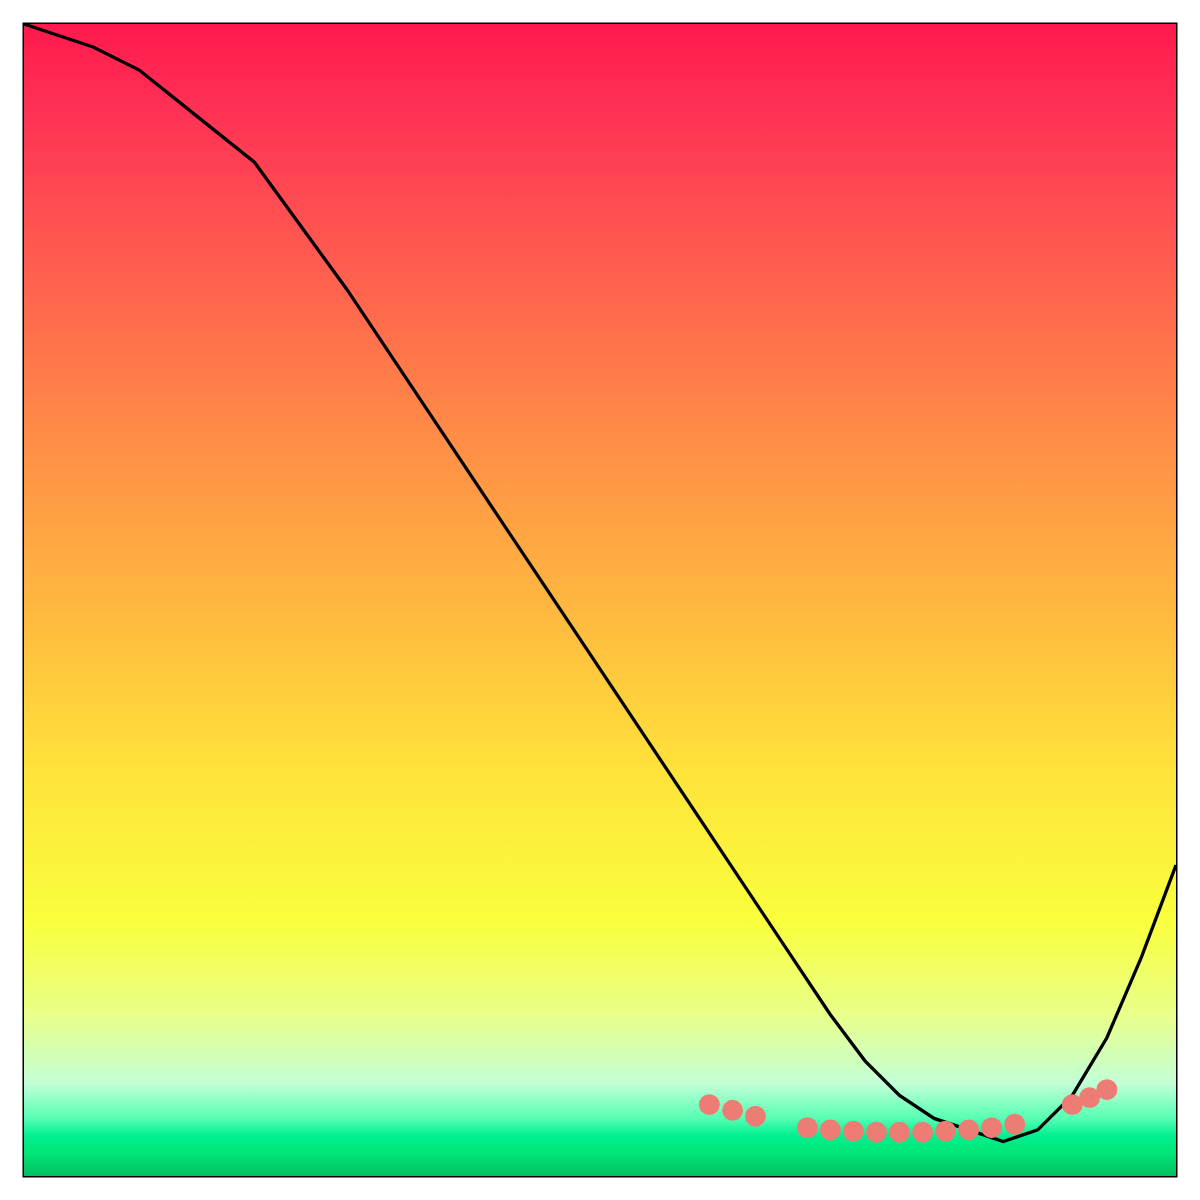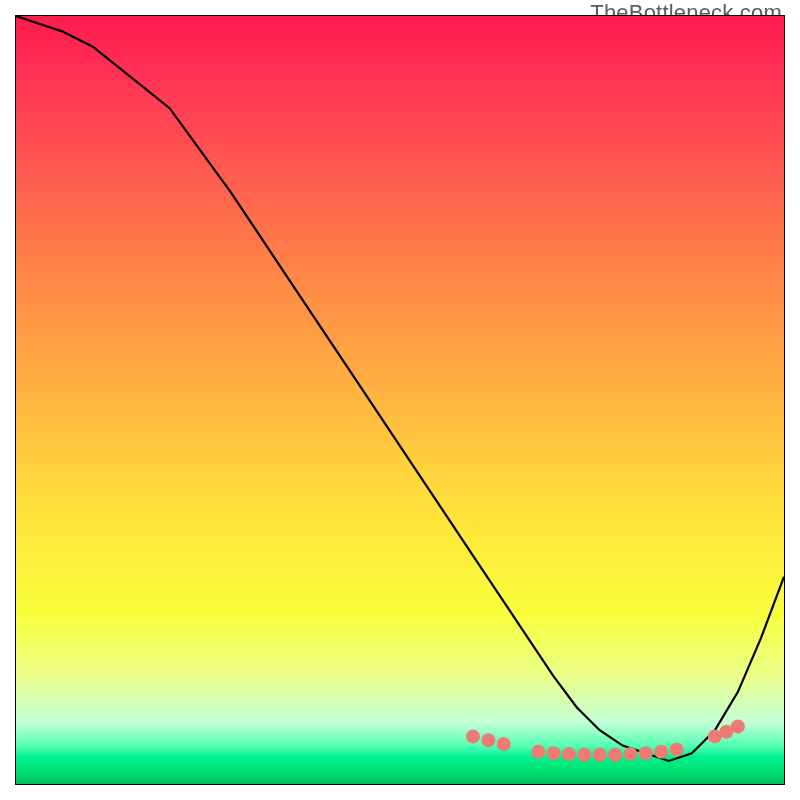--- a/index.html
+++ b/index.html
@@ -62,21 +62,20 @@
     font-weight: 500;
     color: #5b5b5b;
     letter-spacing: 0.2px;
     font-family: Arial, Helvetica, sans-serif;
   }
 </style>
 </head>
 <body>
 
 <div class="chart-container">
-  <div class="watermark">TheBottleneck.com</div>
   <div class="plot-area">
     <div class="gradient-bg"></div>
     <svg class="curve-svg" viewBox="0 0 770 770" preserveAspectRatio="none">
       <path id="curve-path" fill="none" stroke="#000" stroke-width="2.2" d="M0.0 0.0 L23.1 7.7 L46.2 15.4 L77.0 30.8 L115.5 61.6 L154.0 92.4 L215.6 177.1 L277.2 269.5 L338.8 361.9 L400.4 454.3 L462.0 546.7 L508.2 616.0 L539.0 662.2 L562.1 693.0 L585.2 716.1 L608.3 731.5 L631.4 739.2 L654.5 746.9 L677.6 739.2 L700.7 716.1 L723.8 677.6 L746.9 623.7 L770.0 562.1 "></path>
       <g id="marker-group">
           <circle cx="458.1" cy="722.3" r="7" fill="#ed7d74"></circle>
           <circle cx="473.6" cy="726.1" r="7" fill="#ed7d74"></circle>
           <circle cx="488.9" cy="730.0" r="7" fill="#ed7d74"></circle>
           <circle cx="523.6" cy="737.7" r="7" fill="#ed7d74"></circle>
           <circle cx="539.0" cy="739.2" r="7" fill="#ed7d74"></circle>

